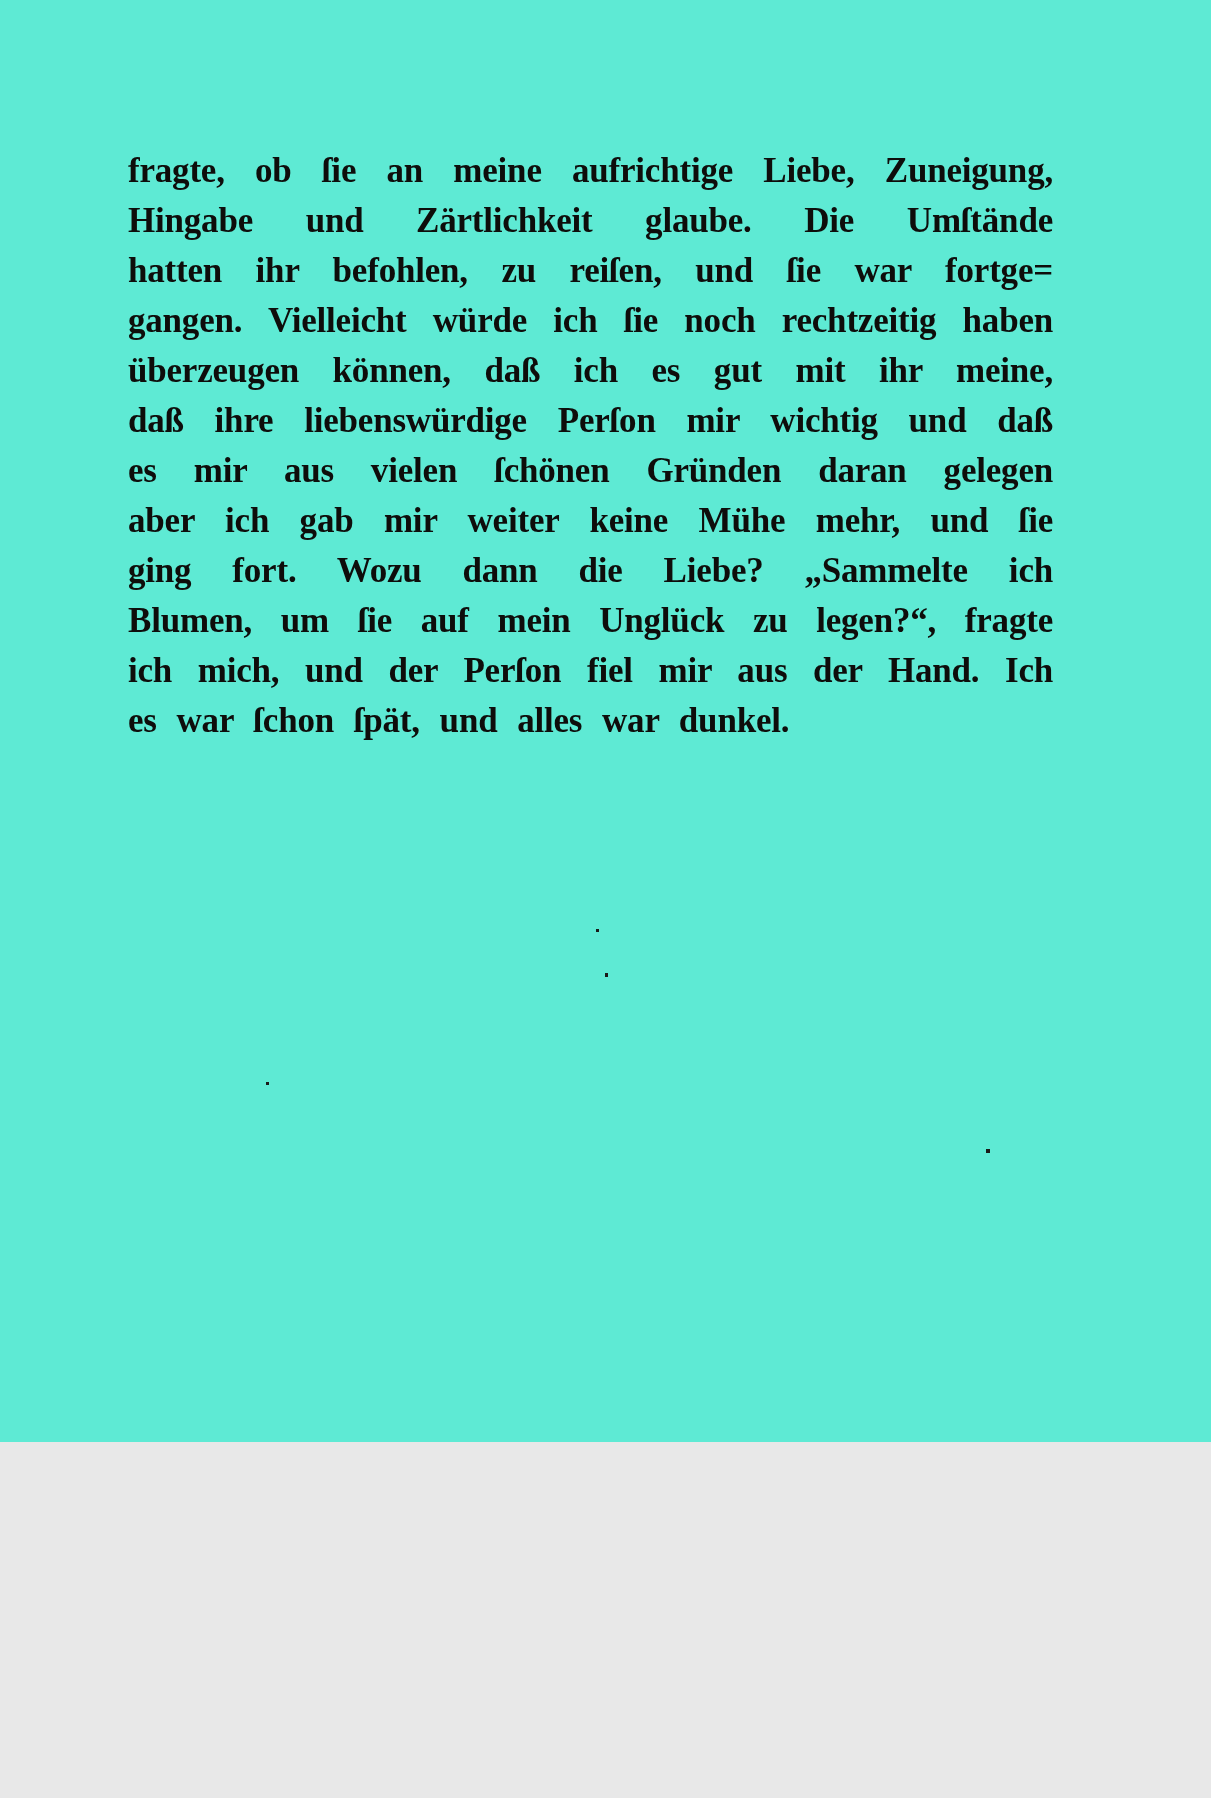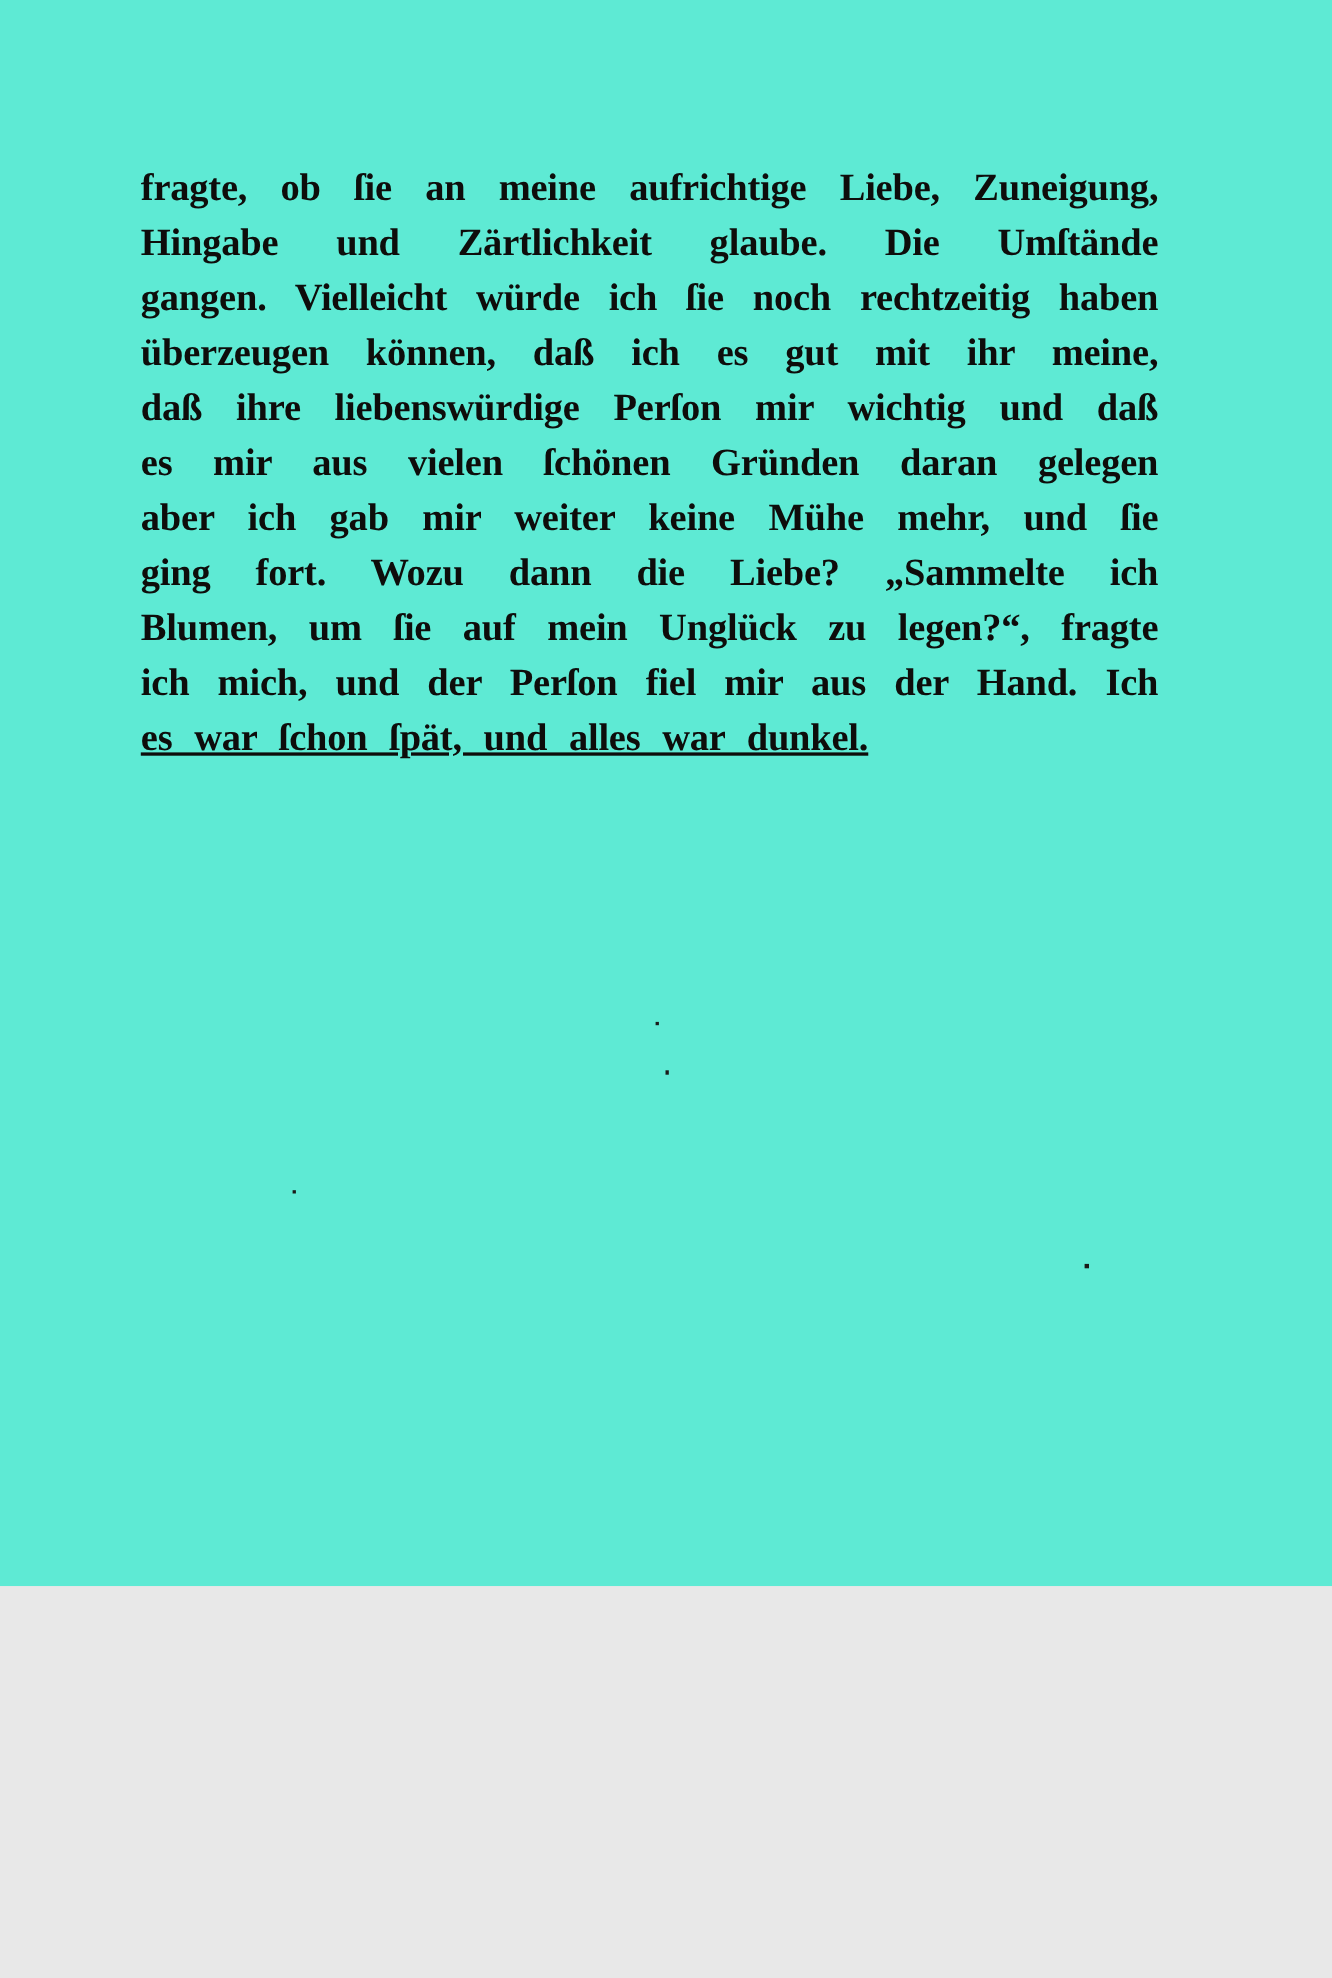--- a/index.html
+++ b/index.html
@@ -28,21 +28,20 @@
     color: #0e0d0b;
     text-align: justify;
     text-align-last: justify;
     white-space: normal;
     letter-spacing: -0.2px;
   }
   .line.last {
     text-align: right;
     text-align-last: left;
     word-spacing: 0.32em;
-    text-decoration: underline;
   }
   .page-number {
     position: absolute;
     top: 1588px;
     right: 168px;
     font-weight: 400;
     font-size: 47px;
     line-height: 47px;
     color: #0e0d0b;
     text-align: right;
@@ -59,20 +58,21 @@
   .speck.s4 { left: 986px; top: 1149px; width: 4px; height: 4px; }
 </style>
 </head>
 <body>
 
 <div class="page">
 
   <div class="text-block">
     <div class="line">fragte, ob ſie an meine aufrichtige Liebe, Zuneigung,</div>
     <div class="line">Hingabe und Zärtlichkeit glaube. Die Umſtände</div>
+    <div class="line">hatten ihr befohlen, zu reiſen, und ſie war fortge=</div>
     <div class="line">gangen. Vielleicht würde ich ſie noch rechtzeitig haben</div>
     <div class="line">überzeugen können, daß ich es gut mit ihr meine,</div>
     <div class="line">daß ihre liebenswürdige Perſon mir wichtig und daß</div>
     <div class="line">es mir aus vielen ſchönen Gründen daran gelegen</div>
     <div class="line">aber ich gab mir weiter keine Mühe mehr, und ſie</div>
     <div class="line">ging fort. Wozu dann die Liebe? „Sammelte ich</div>
     <div class="line">Blumen, um ſie auf mein Unglück zu legen?“, fragte</div>
     <div class="line">ich mich, und der Perſon fiel mir aus der Hand. Ich</div>
     <div class="line last">es war ſchon ſpät, und alles war dunkel.</div>
   </div>

